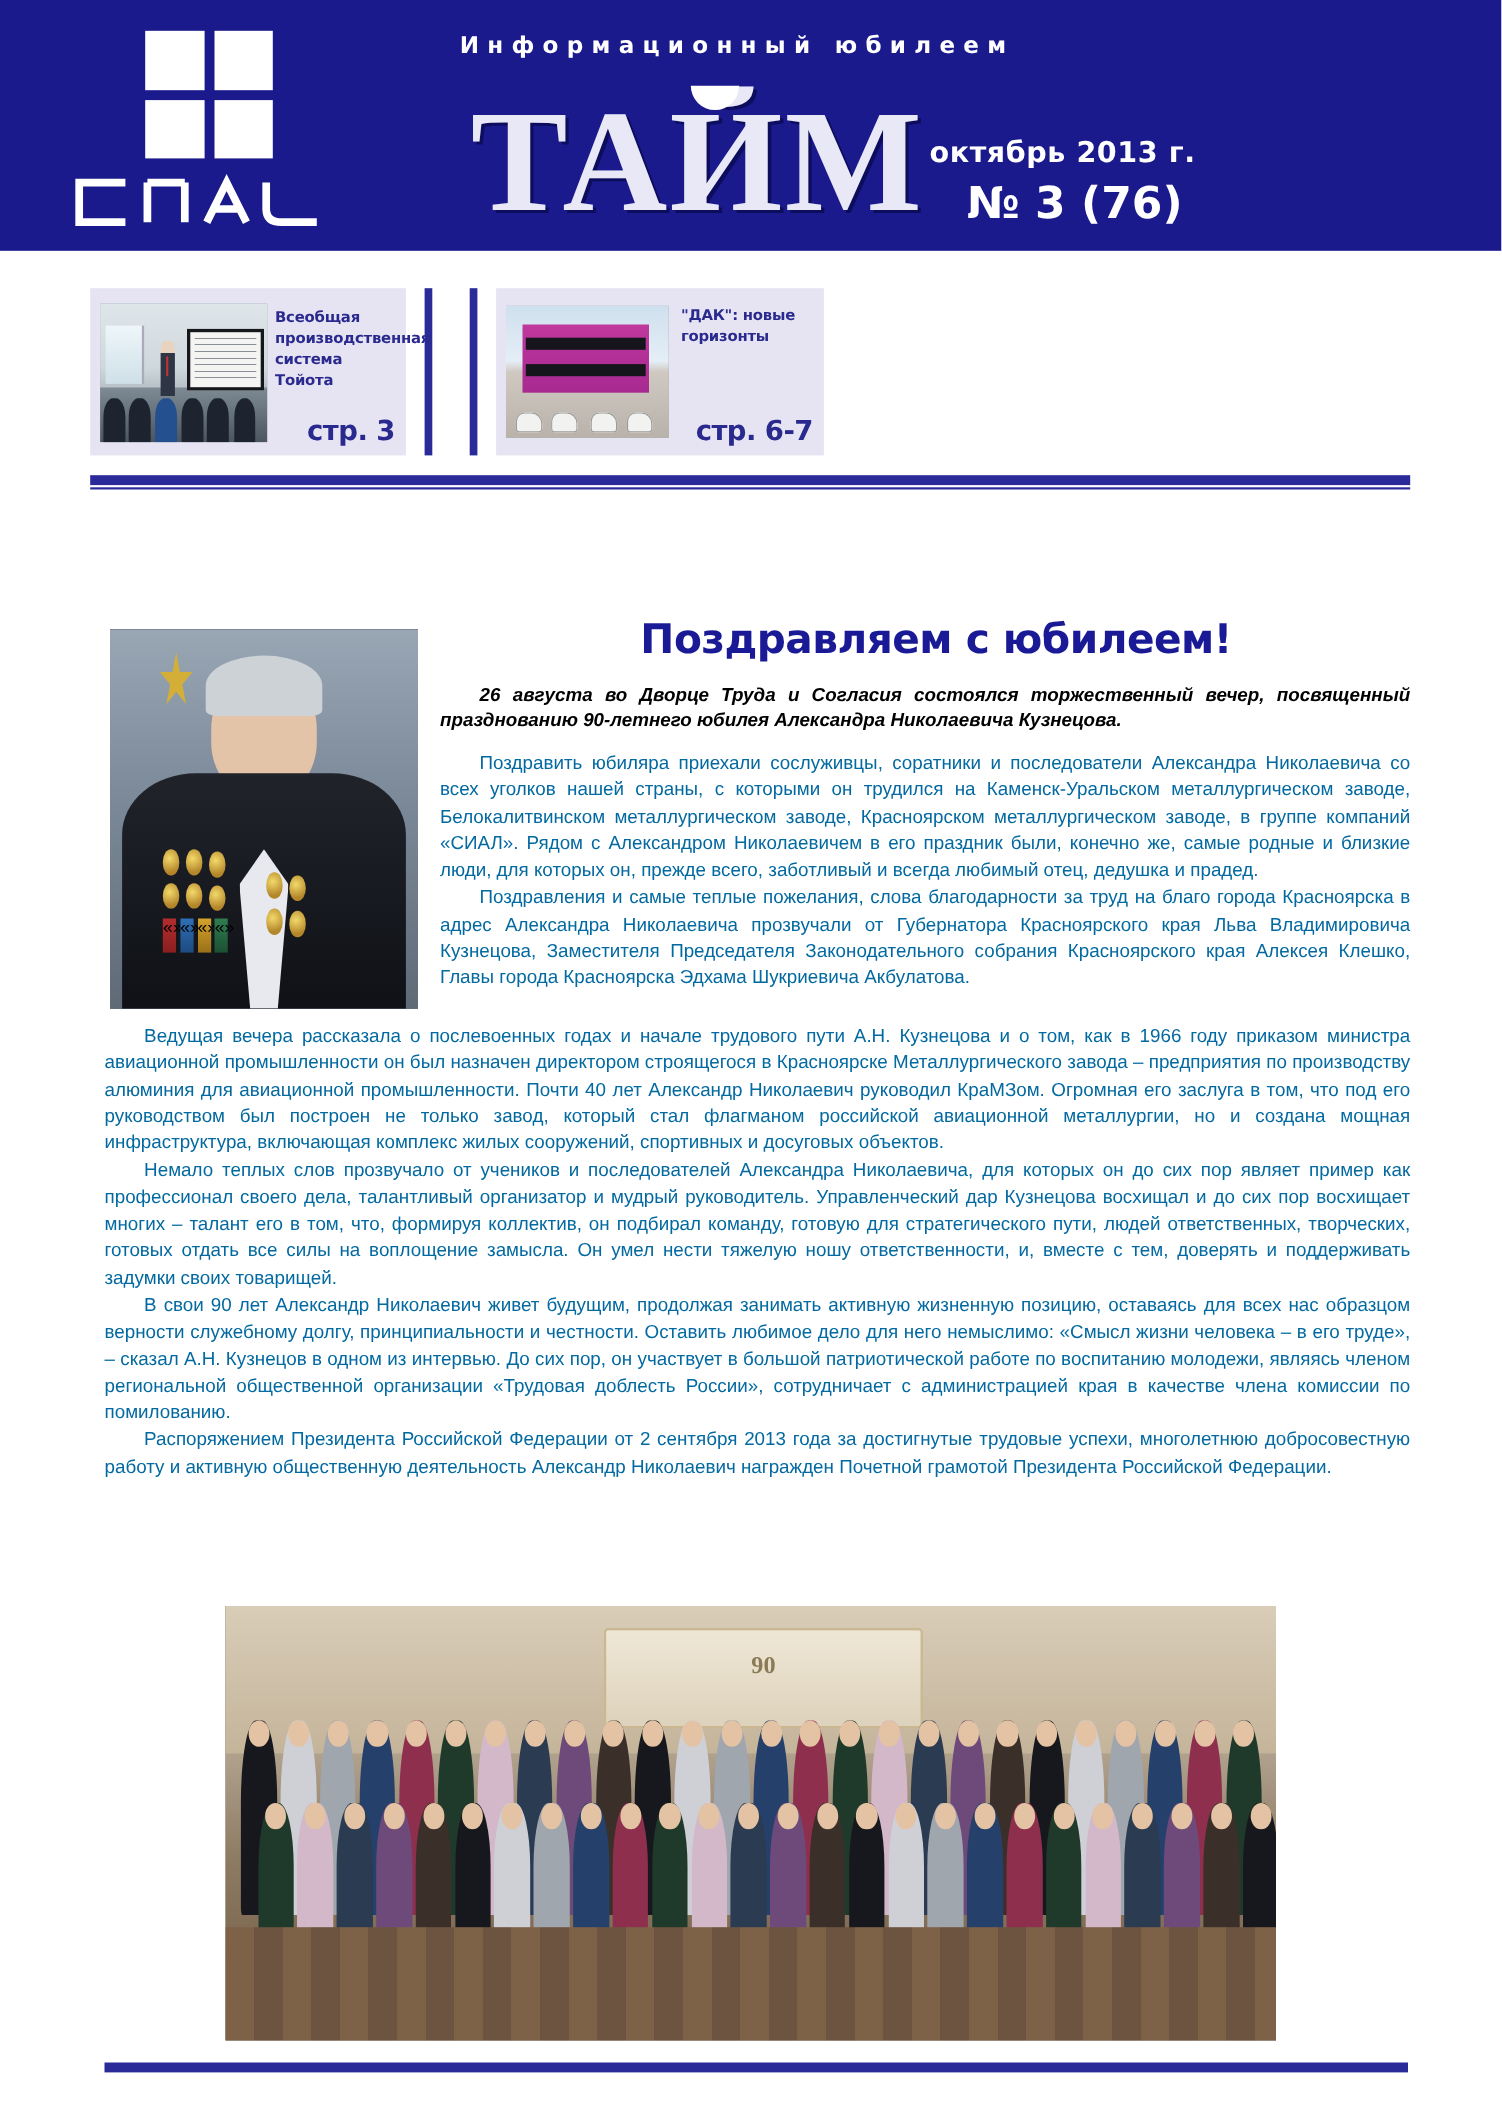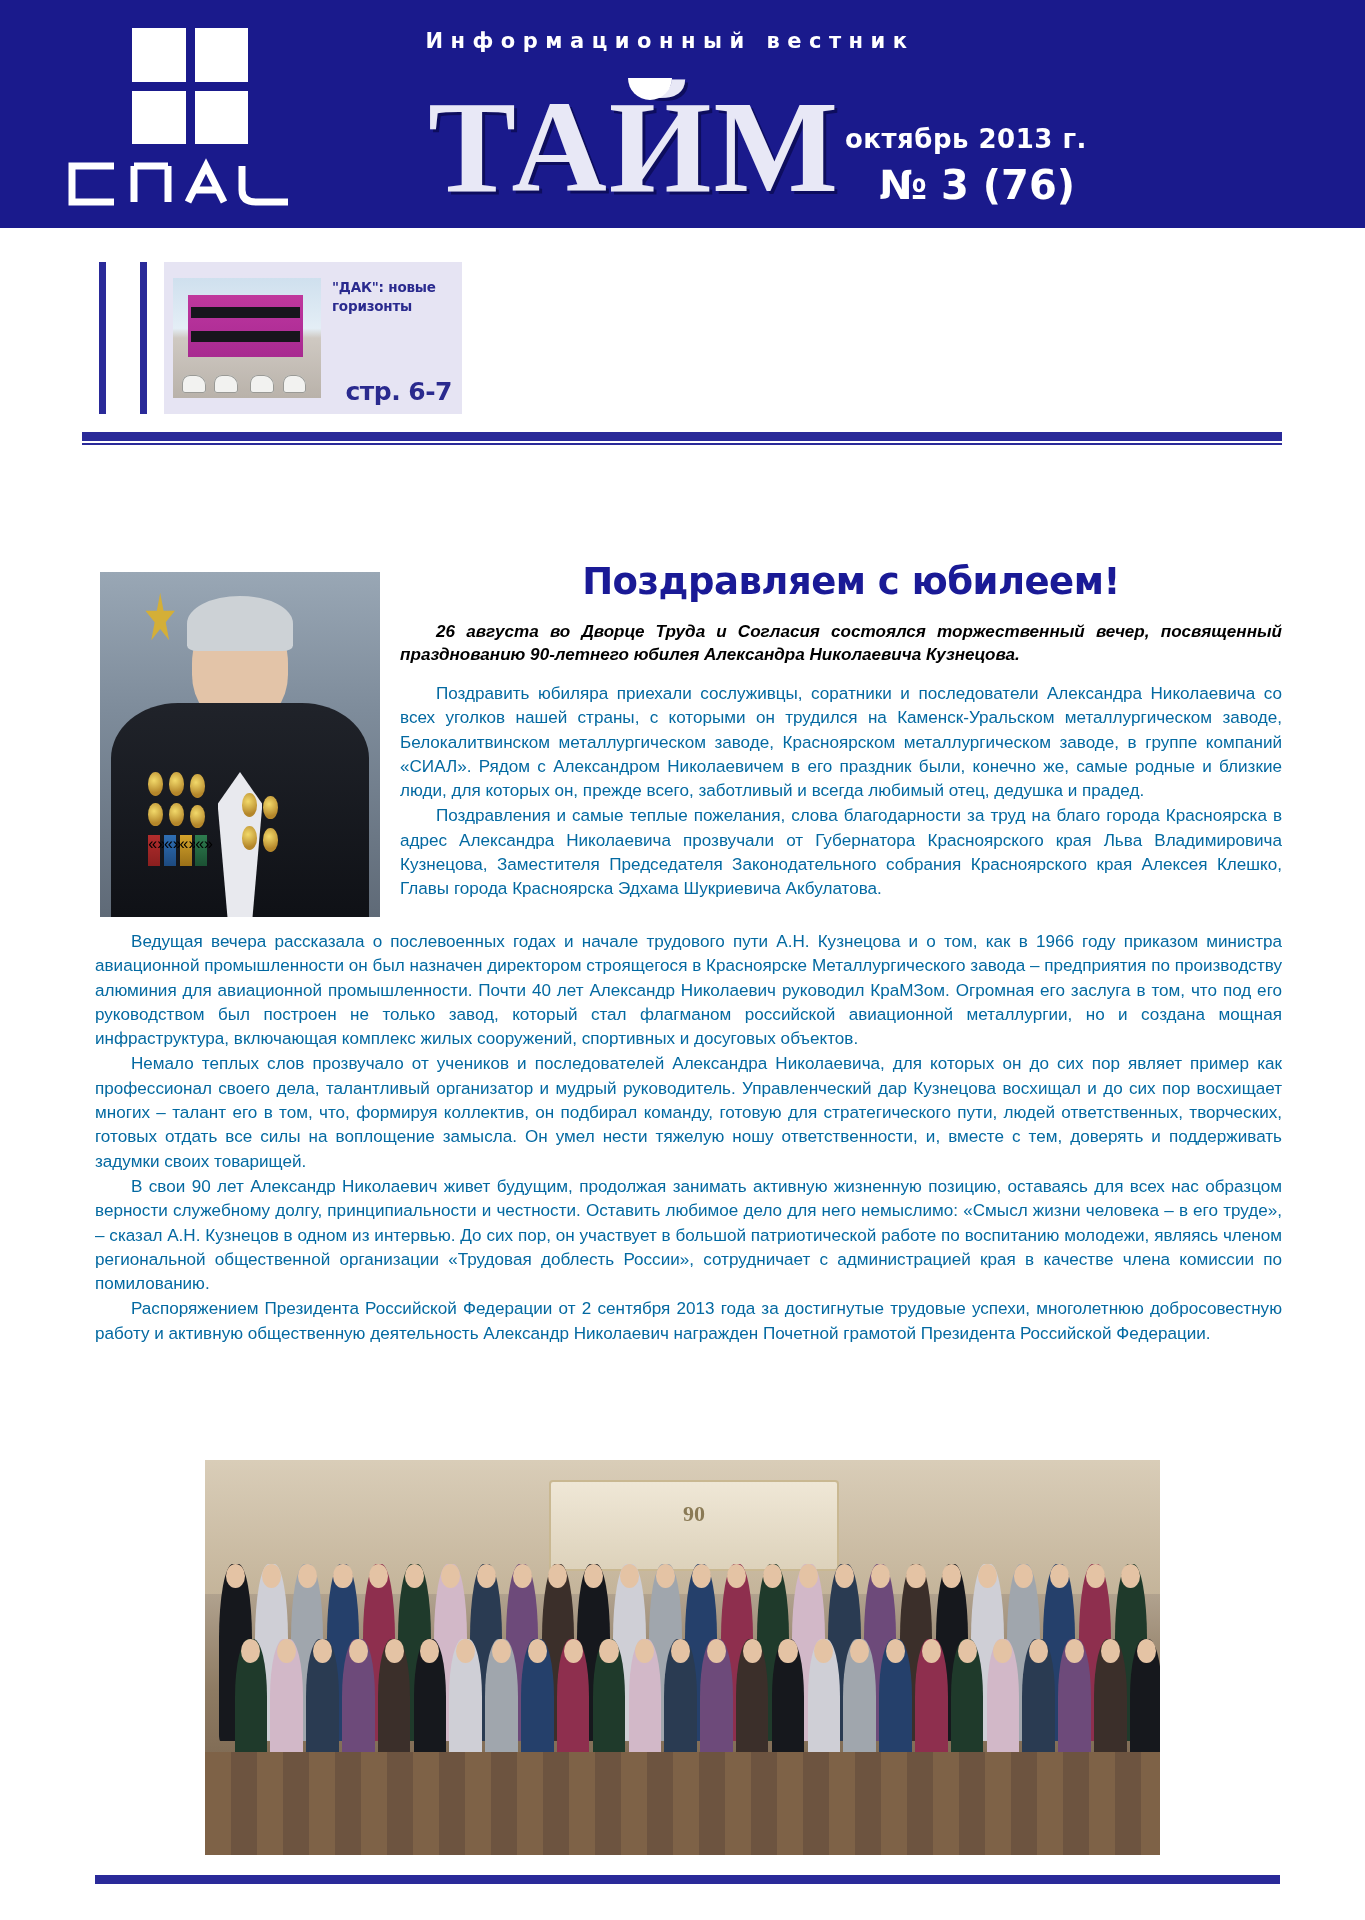--- a/index.html
+++ b/index.html
@@ -372,34 +372,54 @@
           <path d="M54 12 L12 12 L12 48 L54 48"></path>
           <path d="M74 12 L74 48 M74 12 L108 12 M108 12 L108 48"></path>
           <path d="M128 48 L146 12 L164 48 M135 36 L157 36"></path>
           <path d="M182 12 L182 36 Q182 48 196 48 L228 48"></path>
         </g>
       </svg>
     </div>
   </div>
 
   <div class="vestnik">
-    <div class="l1">Информационный вестник</div>
+    <div class="l1">Информационный юбилеем</div>
   </div>
 
   <div class="taym">
     <span>ТАЙМ</span>
     <span class="brv"></span>
   </div>
 
   <div class="issue-date">октябрь 2013 г.</div>
   <div class="issue-no">№ 3 (76)</div>
 </div>
 
 <div class="teasers">
 
+  <div class="teaser t1">
+    <div class="tphoto">
+      <div class="ph room">
+        <div class="win"></div>
+          <div class="scr"></div>
+        <div class="man"></div>
+          <div class="tie"></div>
+        <div class="heads">
+          <b style="left:2%"></b>
+            <b style="left:17%"></b>
+            <b style="left:33%;background:#24508f"></b>
+          <b style="left:49%"></b>
+            <b style="left:64%"></b>
+            <b style="left:80%"></b>
+        </div>
+      </div>
+    </div>
+    <div class="ttitle">Всеобщая производственная система Тойота</div>
+    <div class="tpage">стр. 3</div>
+  </div>
 
   <div class="tsep"></div>
 
 
   <div class="tsep"></div>
 
   <div class="teaser t3">
     <div class="tphoto">
       <div class="ph bld">
         <div class="body"></div>

